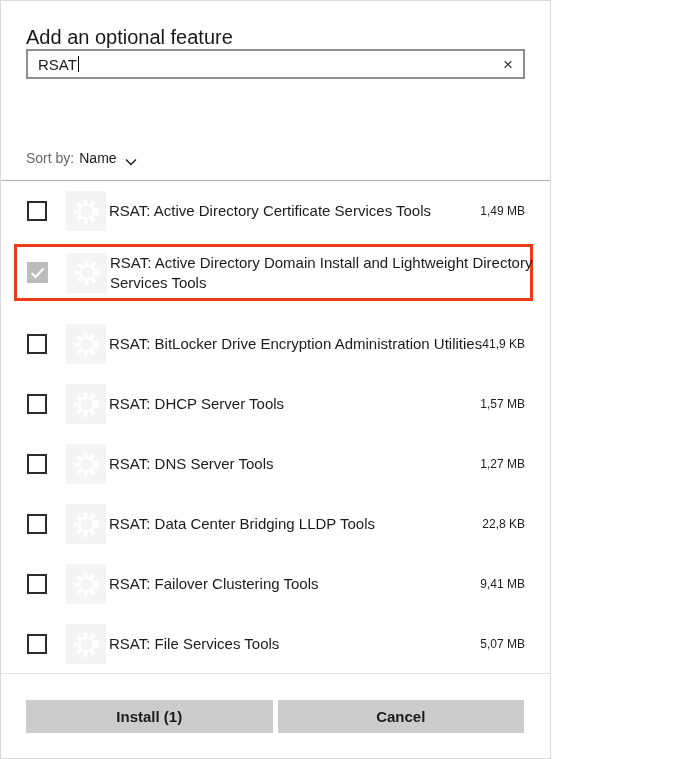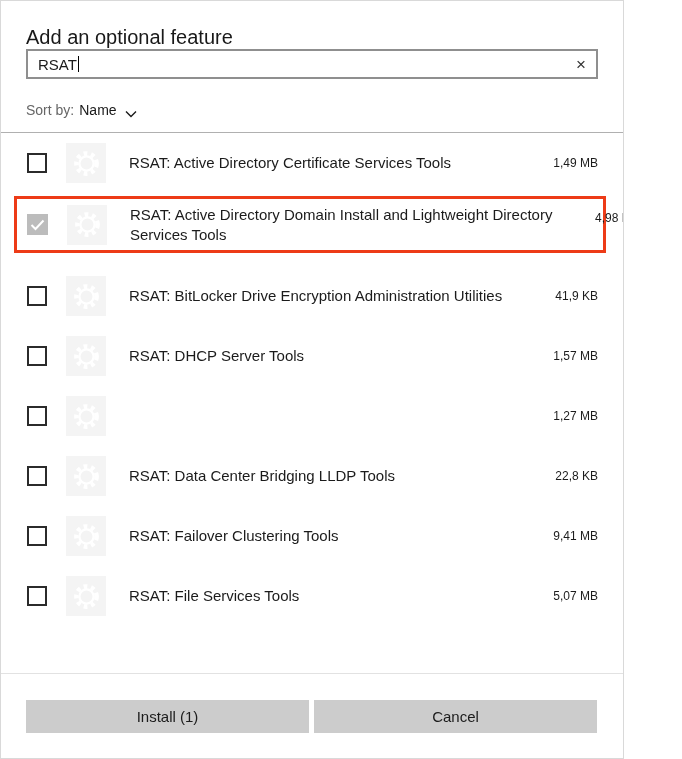--- a/index.html
+++ b/index.html
@@ -6,21 +6,21 @@
   html, body { margin: 0; padding: 0; }
   body {
     width: 682px; height: 759px;
     font-family: "Liberation Sans", sans-serif;
     background: #ffffff;
     color: #1b1b1b;
     overflow: hidden;
   }
   .window {
     position: relative;
-    width: 624px; height: 759px;
+    width: 551px; height: 759px;
     border: 1px solid #d9d9d9;
     background: #fff;
     overflow: hidden;
   }
   
   .header {
     padding: 24px 25px 0 25px;
     border-bottom: 1px solid #b0b0b0;
   }
   .title {
@@ -48,21 +48,21 @@
     cursor: default;
   }
   .sortrow {
     margin-top: 23px;
     padding-bottom: 14px;
     display: flex;
     align-items: flex-end;
     font-size: 14px;
   }
   .sort-label { color: #666666; }
-  .sort-value { color: #191919; margin-left: 5px; }
+  .sort-value { color: #191919; margin-left: 5px; margin-top: 48px; }
   .sort-chevron { margin-left: 8px; display: inline-flex; }
   
   .list {
     height: 527px;
     overflow: hidden;
   }
   .row {
     display: flex;
     align-items: center;
     height: 60px;
@@ -90,21 +90,21 @@
   }
   .cb.checked svg { display: block; }
   .tile {
     width: 40px; height: 40px;
     flex: none;
     margin-left: 19px;
     background: #f4f4f4;
     display: flex; align-items: center; justify-content: center;
   }
   .name {
-    margin-left: 23px;
+    margin-left: 3px;
     flex: 1;
     font-size: 15px;
     line-height: 20px;
     color: #1b1b1b;
   }
   .row.selected .name { max-width: 465px; flex: none; }
   .size {
     margin-left: auto;
     font-size: 12px;
     color: #1b1b1b;
@@ -123,20 +123,21 @@
     gap: 5px;
   }
   .footer button {
     flex: 1;
     height: 33px;
     border: none;
     background: #cccccc;
     font-family: "Liberation Sans", sans-serif;
     font-size: 15px;
     color: #1b1b1b;
+    font-weight: bold;
   }
 </style>
 </head>
 <body>
 
 <div class="window">
 
   <div class="header">
     <h1 class="title">Add an optional feature</h1>
 
@@ -219,20 +220,21 @@
     <div class="row">
       <span class="cb">
         
       </span>
       <span class="tile">
         <svg width="27" height="27" viewBox="0 0 24 24">
           <circle cx="12" cy="12" r="9" fill="none" stroke="#ffffff" stroke-width="4" stroke-dasharray="3.3 3.3"></circle>
           <circle cx="12" cy="12" r="6.3" fill="none" stroke="#ffffff" stroke-width="2"></circle>
         </svg>
       </span>
+      <span class="name">RSAT: DNS Server Tools</span>
       <span class="size">1,27 MB</span>
     </div>
 
     <div class="row">
       <span class="cb">
         
       </span>
       <span class="tile">
         <svg width="27" height="27" viewBox="0 0 24 24">
           <circle cx="12" cy="12" r="9" fill="none" stroke="#ffffff" stroke-width="4" stroke-dasharray="3.3 3.3"></circle>

